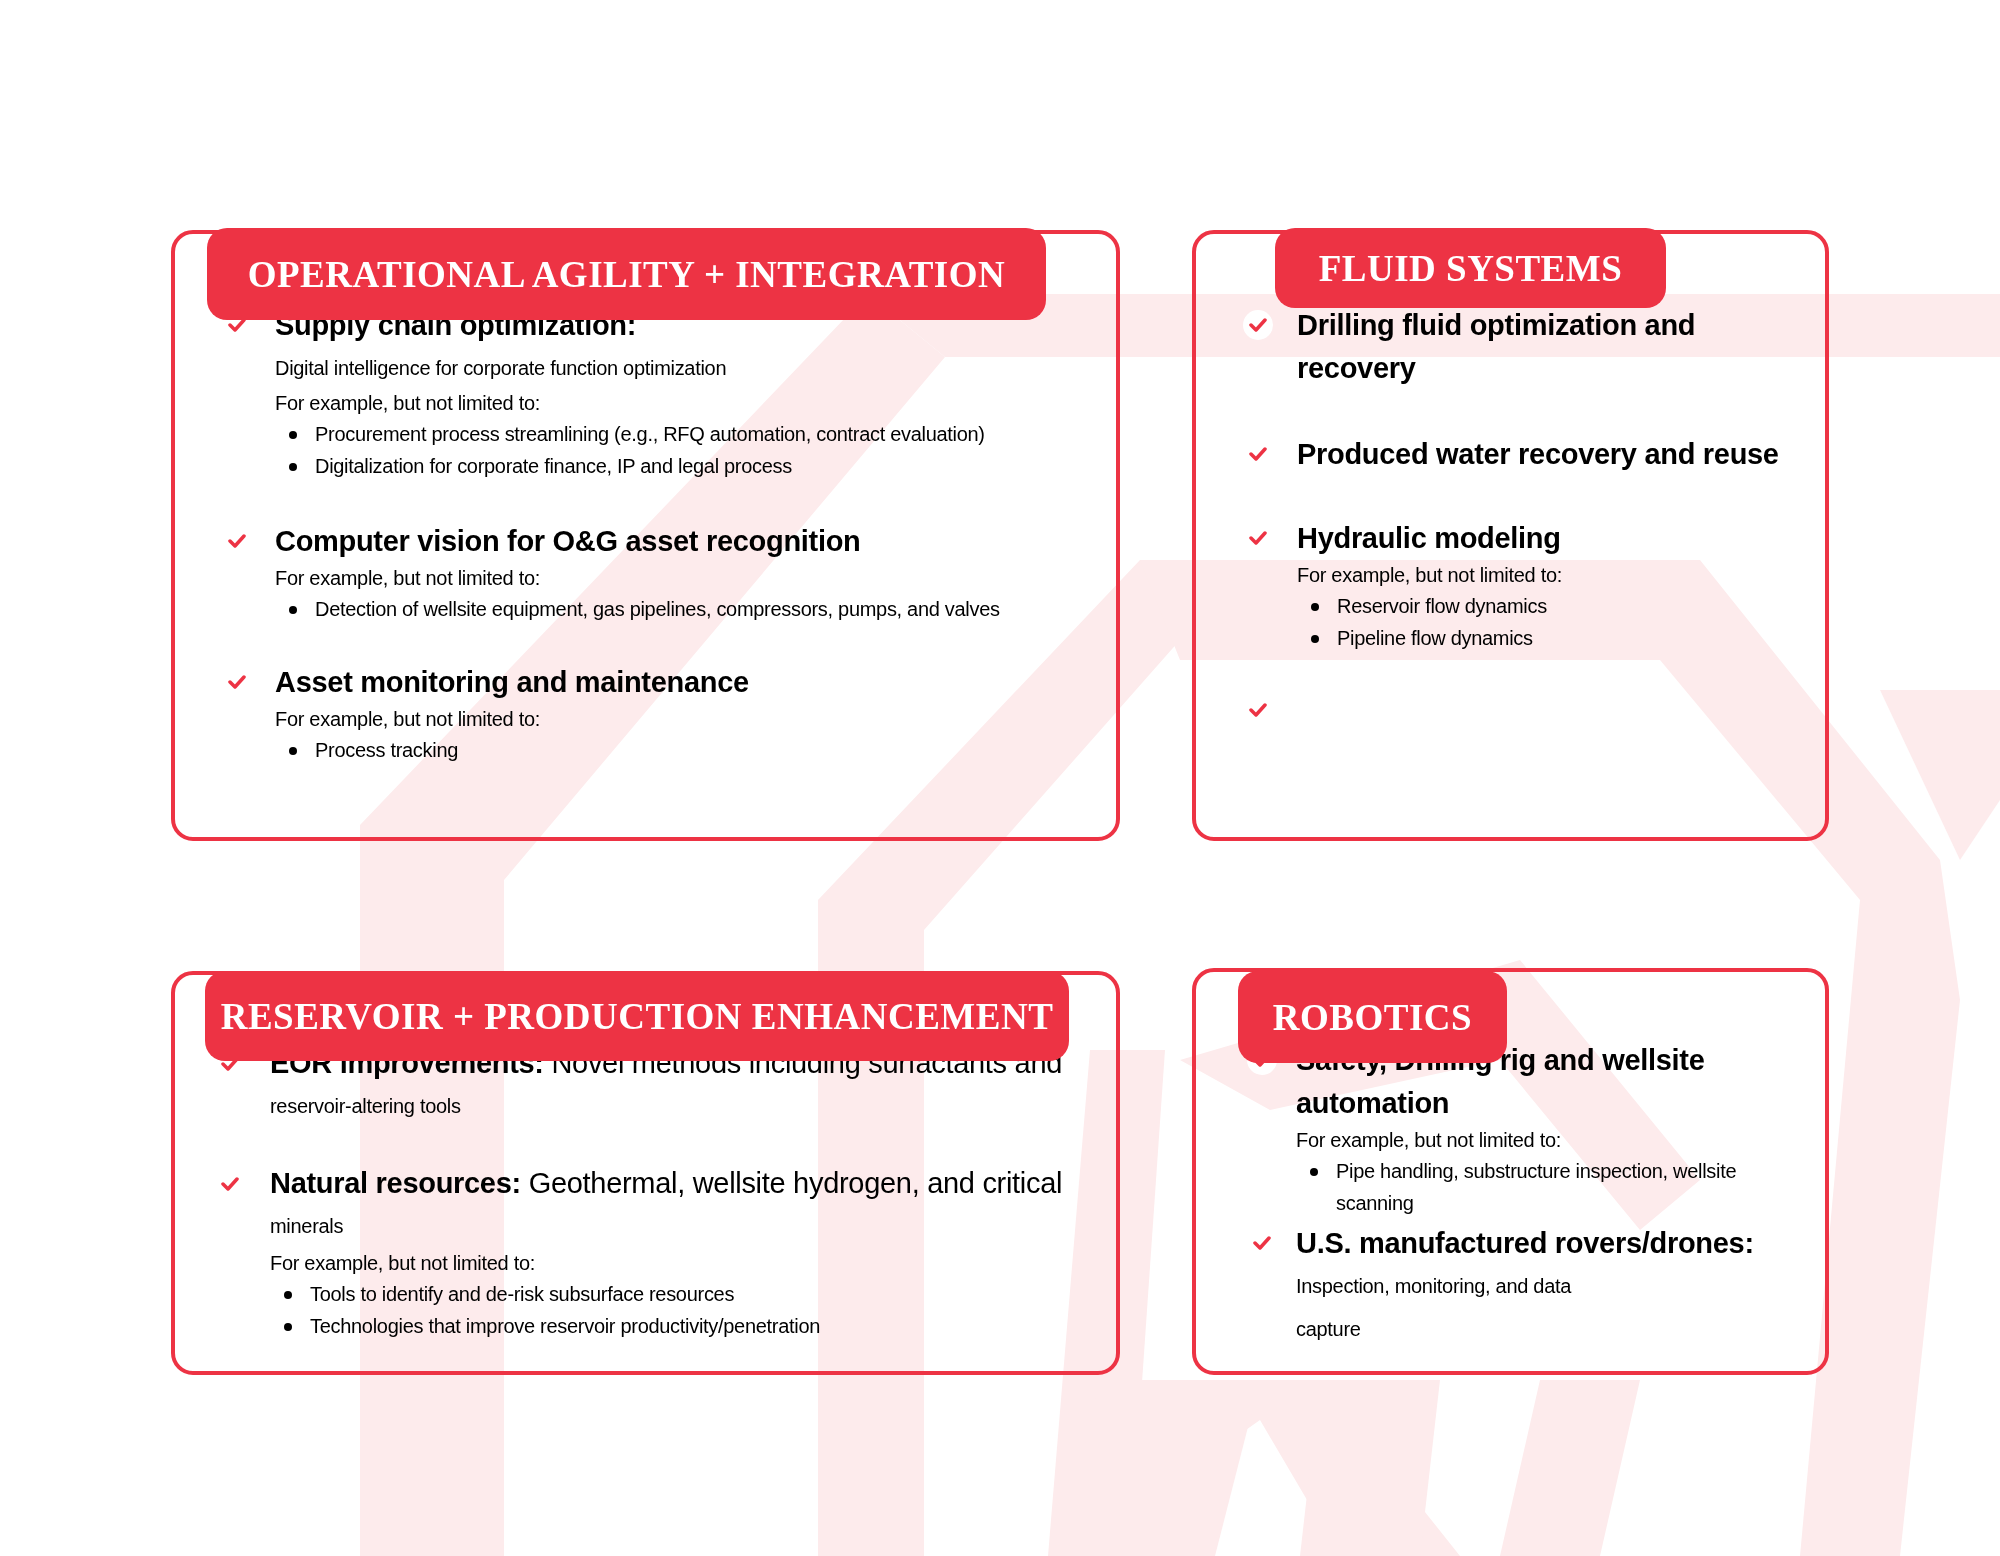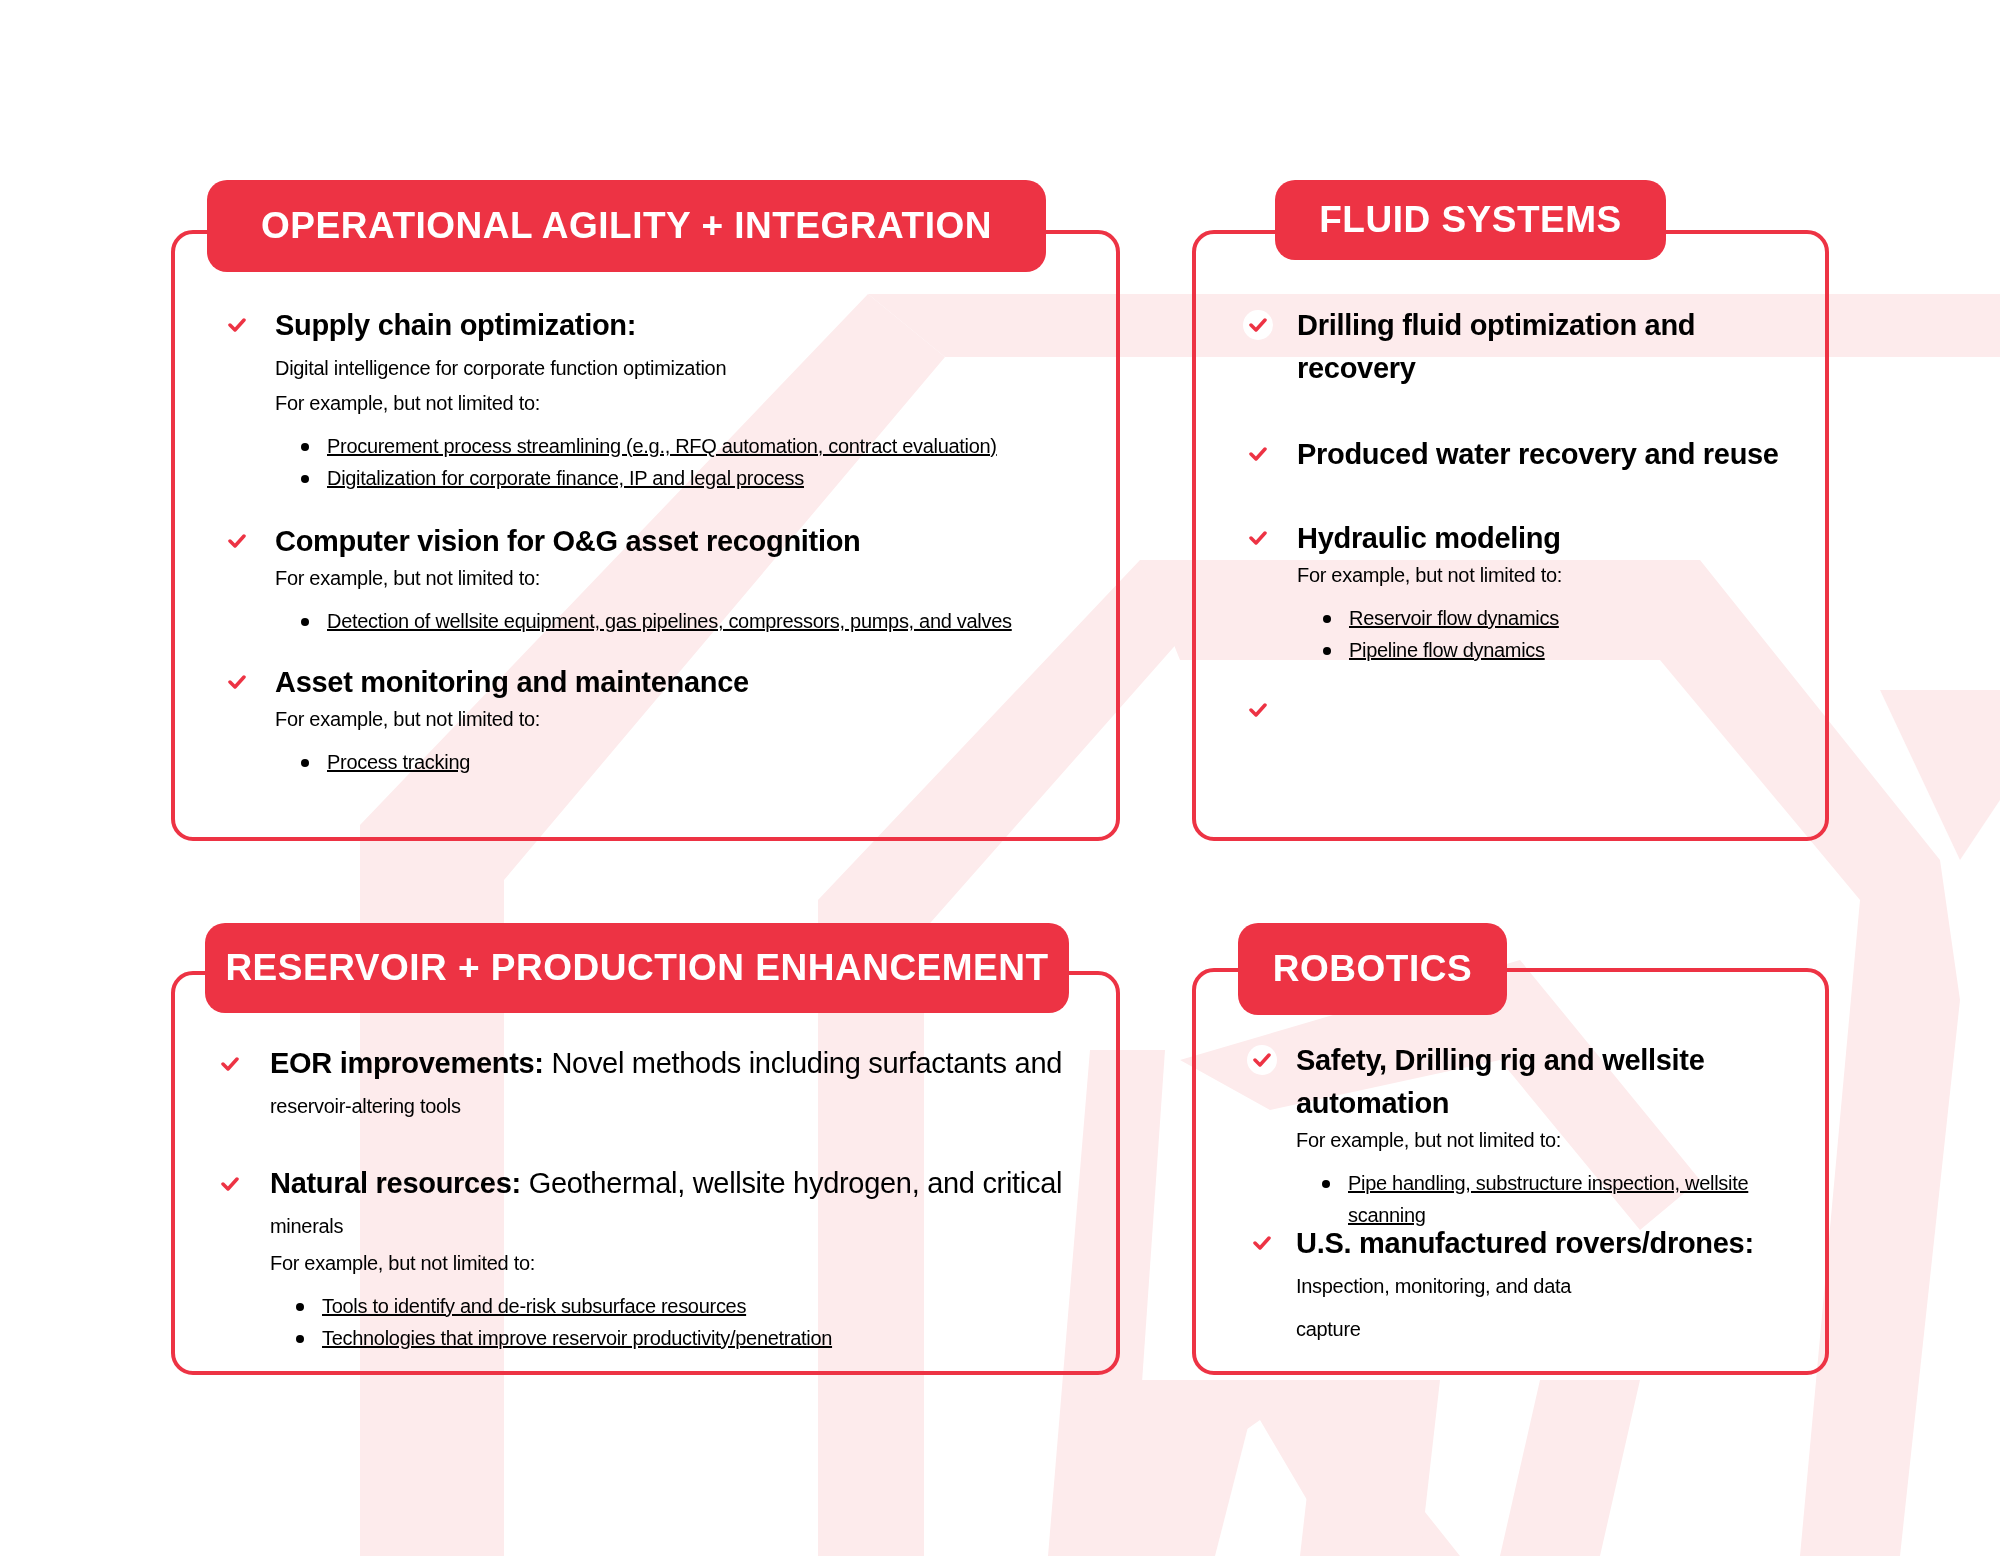--- a/index.html
+++ b/index.html
@@ -12,35 +12,36 @@
   .watermark { position:absolute; left:0; top:0; width:2000px; height:1556px; z-index:0; }
   .card {
     position:absolute; box-sizing:border-box;
     border:4px solid #ED3344; border-radius:22px;
     z-index:1;
   }
   .pill {
     position:absolute; box-sizing:border-box;
     background:#ED3344; color:#fff; border-radius:20px;
     display:flex; align-items:center; justify-content:center;
-    font-family:Liberation Sans, sans-serif; font-weight:700;
+    font-family:Liberation Serif, serif; font-weight:700;
     font-size:37px; letter-spacing:0.5px; white-space:nowrap;
     z-index:3;
+    margin-top:48px;
   }
   .item { position:absolute; z-index:2; }
   .check {
     position:absolute; width:30px; height:30px; border-radius:50%;
     background:#fff; display:flex; align-items:center; justify-content:center;
   }
   .check svg { width:18px; height:14px; }
   .title { font-weight:700; font-size:29px; line-height:43px; white-space:nowrap; letter-spacing:-0.3px; }
   .title .light { font-weight:400; }
   .lead { font-weight:400; font-size:20px; line-height:43px; white-space:nowrap; letter-spacing:-0.3px; }
   .example { font-size:20px; line-height:30px; white-space:nowrap; letter-spacing:-0.3px; }
-  .bullets { margin:12px; padding:0; list-style:none;text-decoration:underline; }
+  .bullets { margin:0; padding:0; list-style:none; }
   .bullets li { position:relative; padding-left:40px; font-size:20px; line-height:32px; white-space:nowrap; letter-spacing:-0.3px; }
   .bullets li .dot {
     position:absolute; left:14px; top:13px; width:8px; height:8px; border-radius:50%; background:#000;
   }
 </style>
 </head>
 <body>
 
 <svg class="watermark" viewBox="0 0 2000 1556" xmlns="http://www.w3.org/2000/svg">
   <g fill="#FDEBEC">

